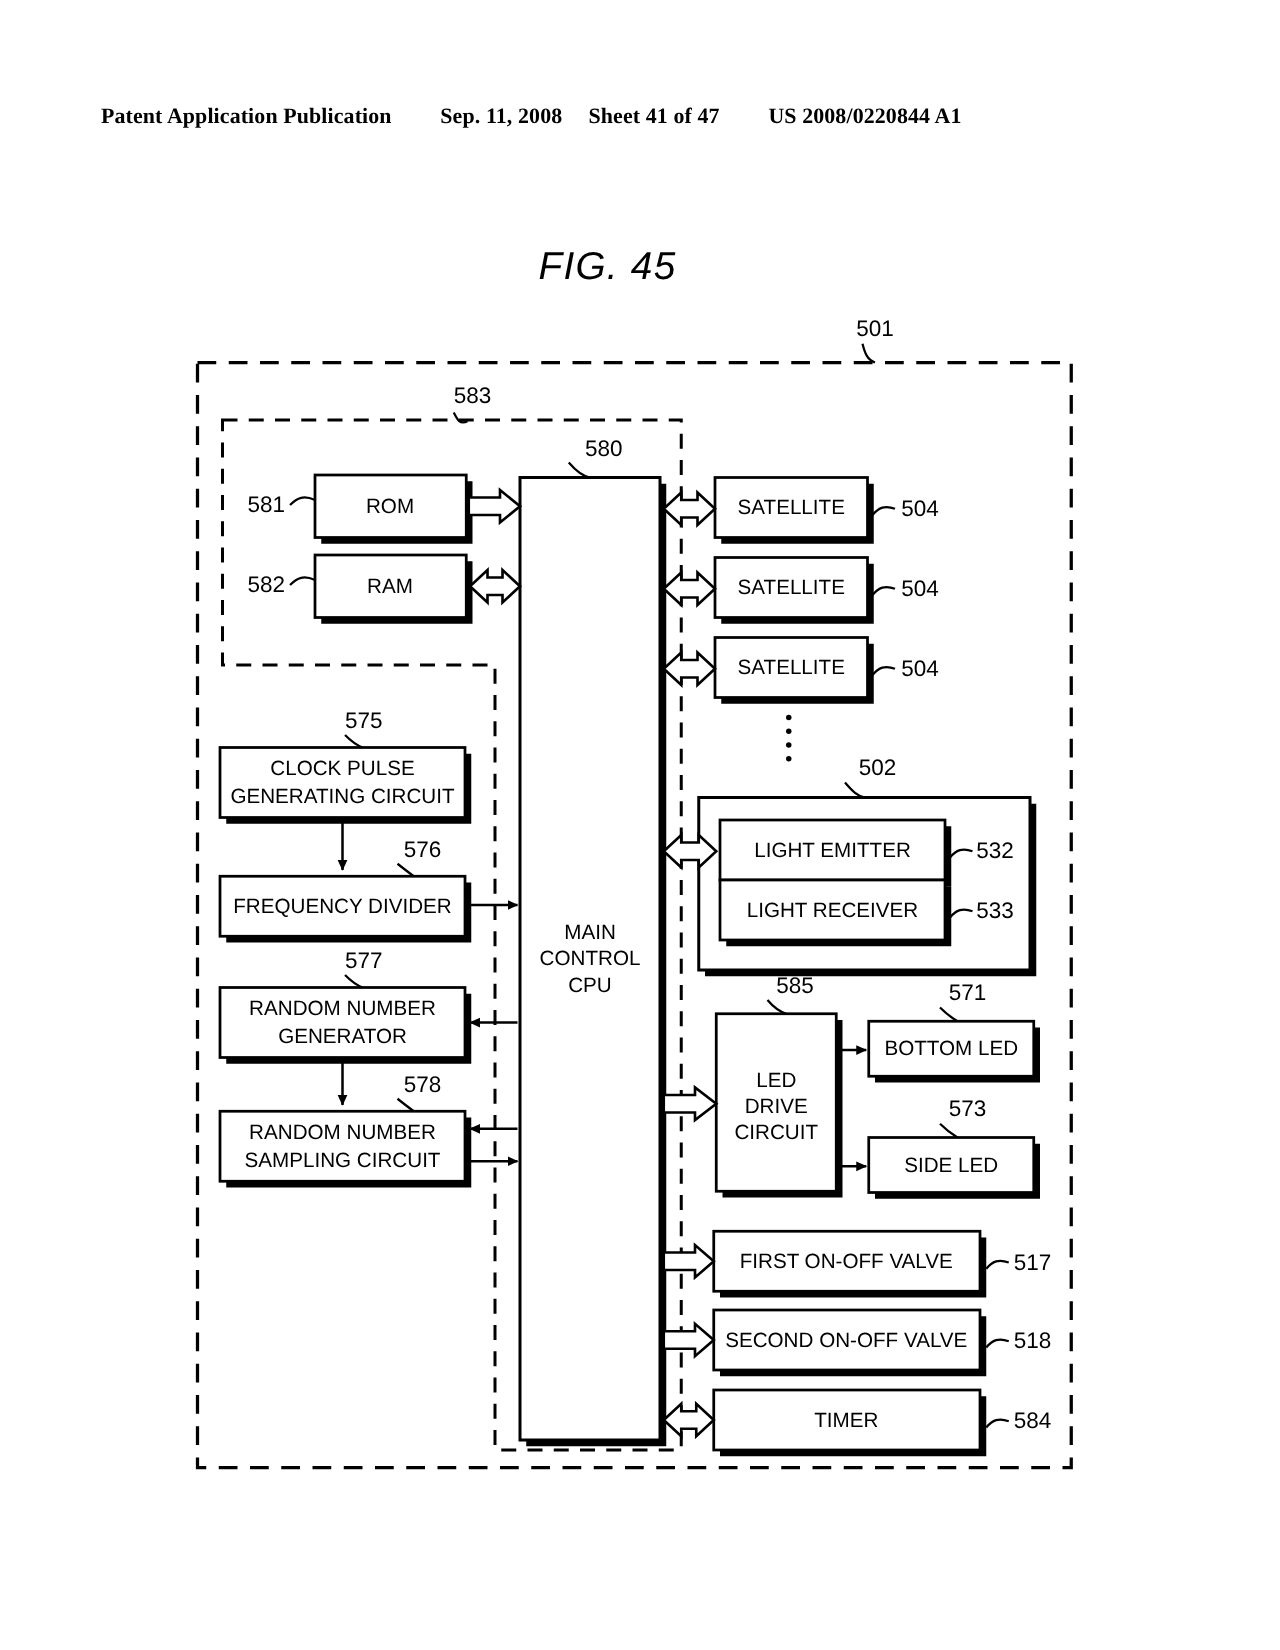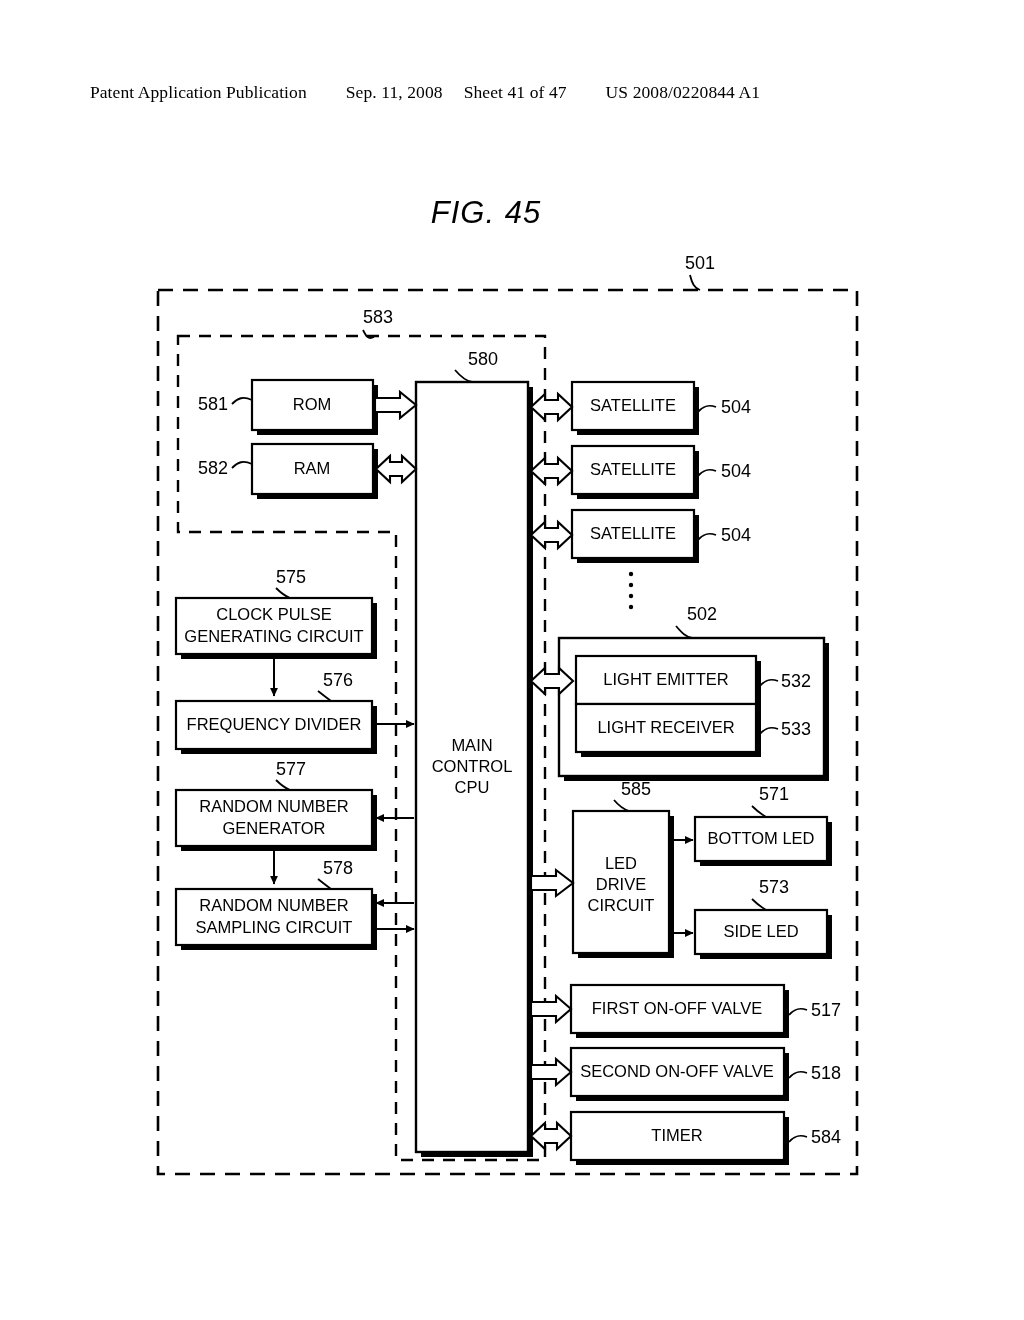--- a/index.html
+++ b/index.html
@@ -17,21 +17,21 @@
   }
 
   
   #page-header {
     position: absolute;
     left: 0;
     top: 82px;
     width: 850px;
     text-align: center;
     font-family: "Liberation Serif", serif;
-    font-weight: normal;
+    font-weight: bold;
     font-size: 17.5px;
     letter-spacing: 0.1px;
     white-space: nowrap;
   }
   #page-header .hdr-seg { display: inline-block; }
   #page-header .sp-lg { display: inline-block; width: 30px; }
   #page-header .sp-md { display: inline-block; width: 12px; }
 
   
   #figure-title {

